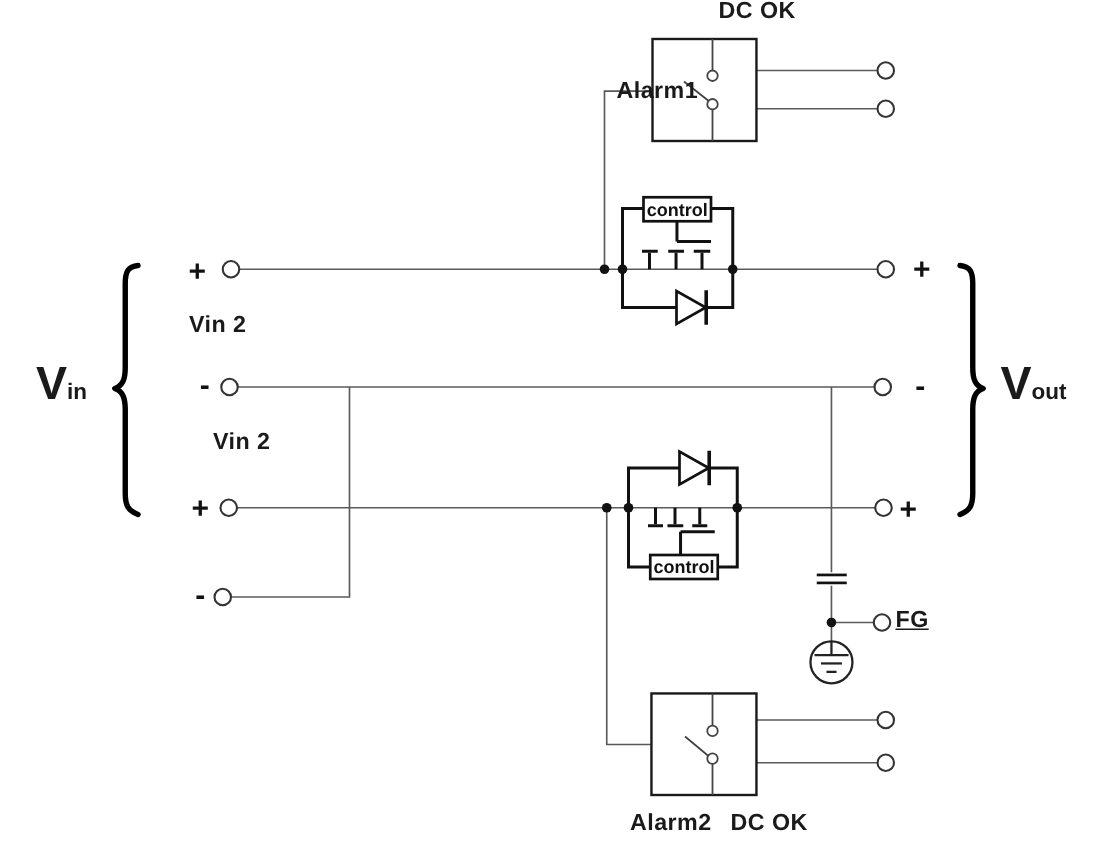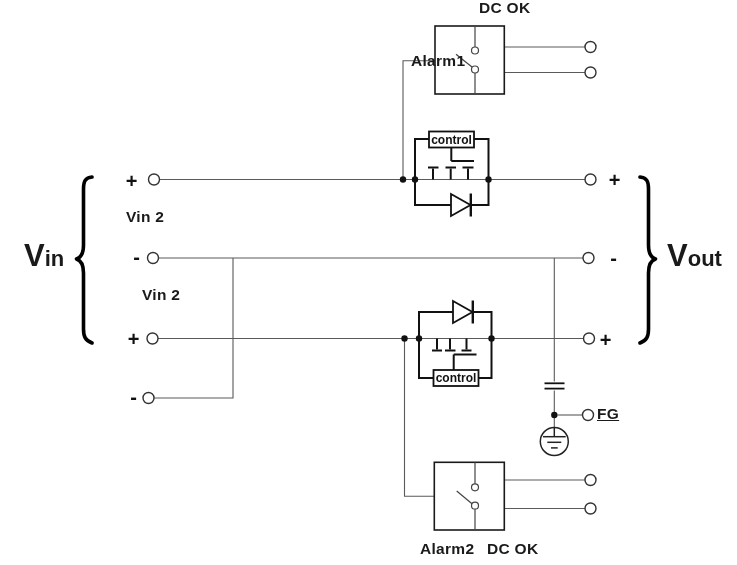--- a/index.html
+++ b/index.html
@@ -13,21 +13,21 @@
   .ctrl-box{
     position:absolute;display:flex;align-items:center;justify-content:center;
     font-size:12px;font-weight:700;color:#111;letter-spacing:0;
   }
   .sign{
     position:absolute;font-size:20px;font-weight:700;color:#111;line-height:1;
     transform:translate(-50%,-50%);
   }
   .grp{font-weight:700;}
   .grp .main{font-size:31px;}
-  .grp .sub{font-size:22px;}
+  .grp .sub{font-size:15px;}
 </style>
 </head>
 <body>
 
 <div class="stage">
 
   <svg width="737" height="565" viewBox="0 0 737 565">
 
     <g stroke="#5a5a5a" stroke-width="1.1" fill="none">
       <line x1="159.5" y1="179.5" x2="585" y2="179.5"></line>

